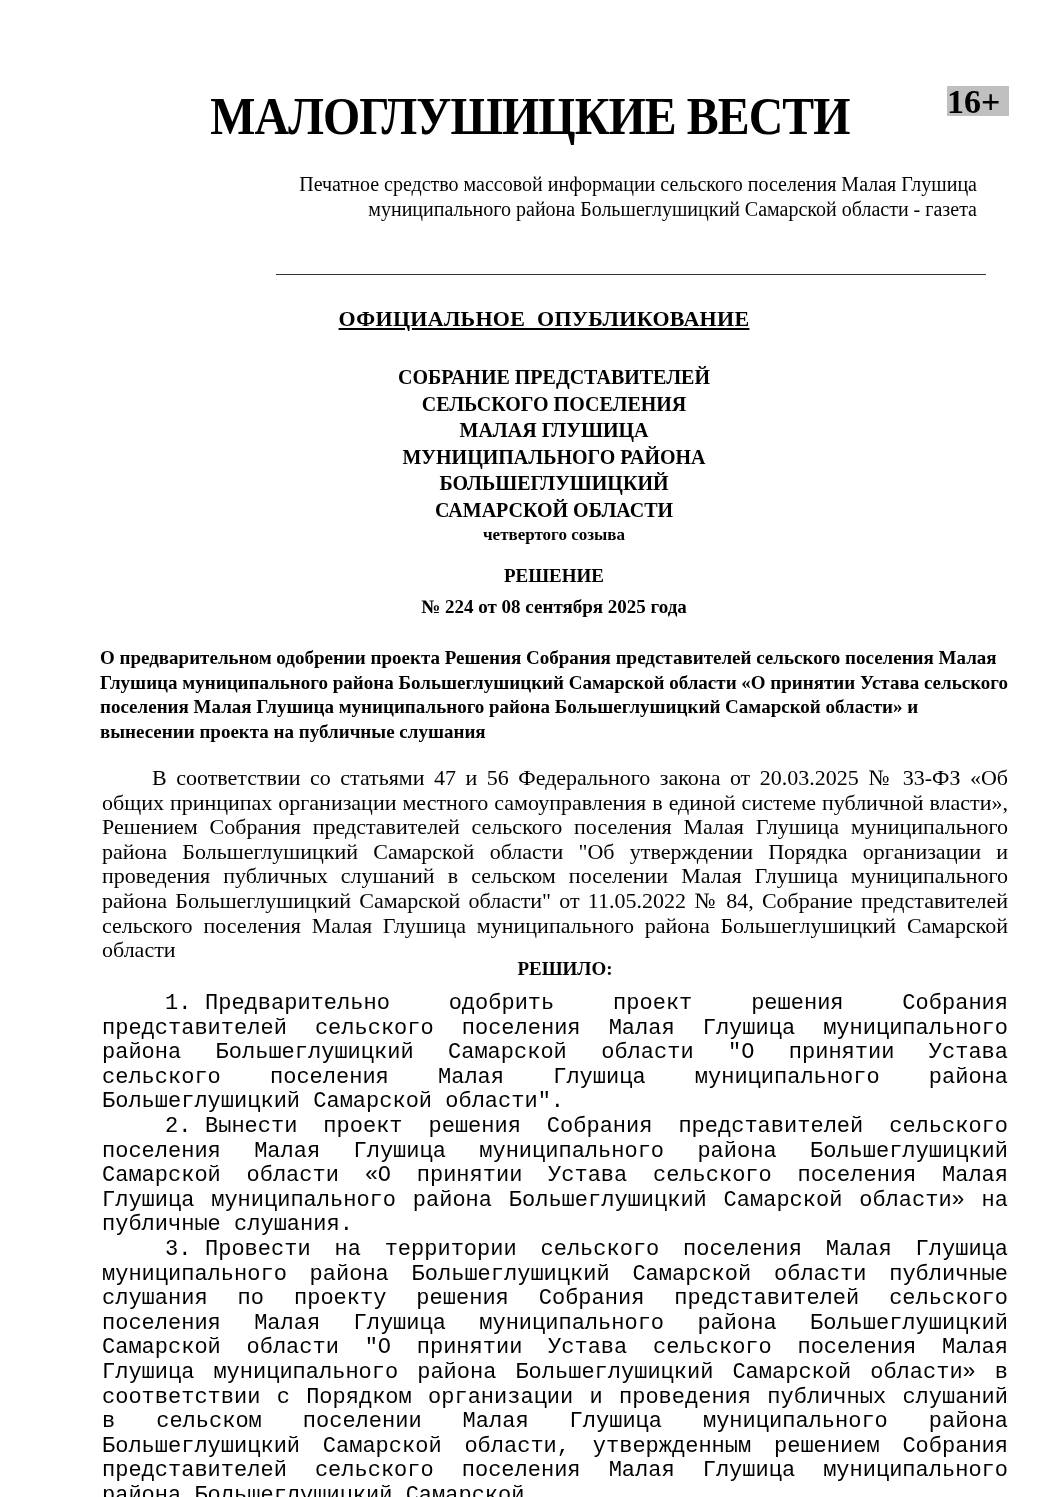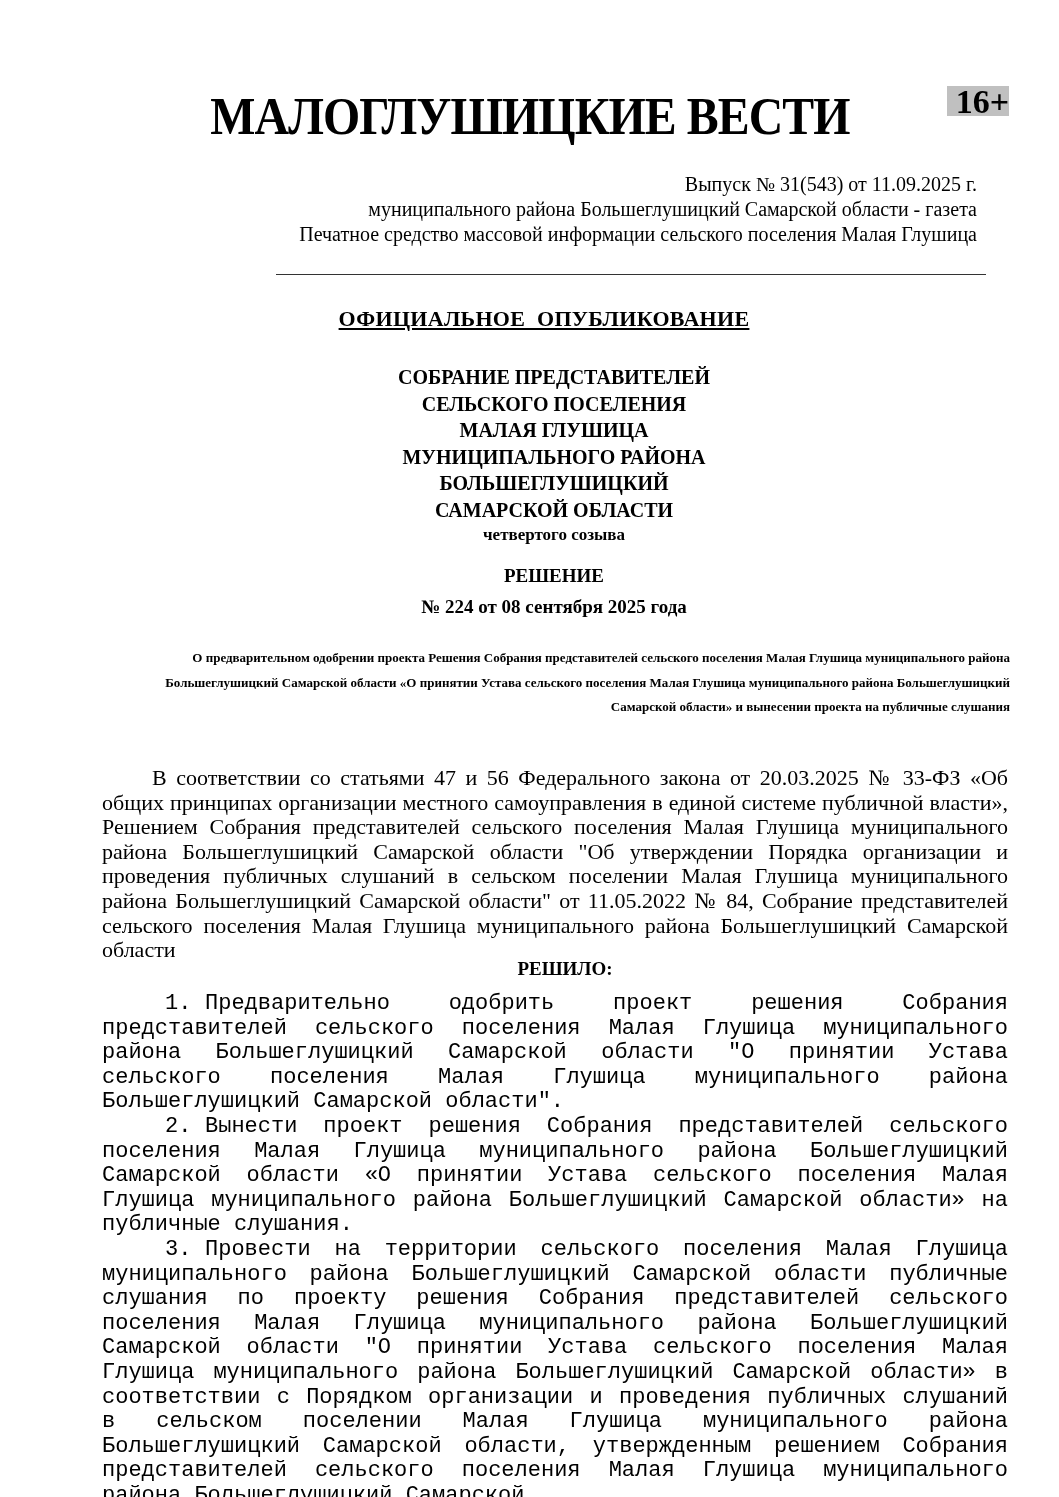--- a/index.html
+++ b/index.html
@@ -31,21 +31,21 @@
     .age-badge {
       position: absolute;
       left: 947px;
       top: 86px;
       width: 62px;
       height: 30px;
       background: #c0c0c0;
       font-size: 34px;
       font-weight: bold;
       line-height: 28px;
-      text-align: right;
+      text-align: left;
       padding-top: 0px;
       padding-bottom: 0px;
       box-sizing: content-box;
       height: 28px;
       padding: 2px 0 0 0;
       height: 28px;
     }
     .issue-block {
       position: absolute;
       right: 82px;
@@ -109,23 +109,23 @@
       text-align: center;
       font-weight: bold;
       font-size: 19px;
       line-height: 24px;
     }
     .subject {
       position: absolute;
       left: 100px;
       top: 646px;
       width: 910px;
-      text-align: right;
+      text-align: left;
       font-weight: bold;
-      font-size: 13px;
+      font-size: 19px;
       line-height: 24.5px;
     }
     .body-text {
       position: absolute;
       left: 102px;
       width: 906px;
       font-size: 22px;
       line-height: 24.6px;
       text-align: justify;
     }
@@ -156,23 +156,22 @@
       text-indent: 0;
     }
   </style>
 </head>
 <body>
 
 <div class="masthead">МАЛОГЛУШИЦКИЕ ВЕСТИ</div>
 <div class="age-badge">16+</div>
 
 <div class="issue-block">
-  <span class="issue-line">Выпуск № 31(543) от 11.09.2025 г.</span>
+  <span class="issue-line">Печатное средство массовой информации сельского поселения Малая  Глушица</span>
   <span class="issue-line">муниципального района Большеглушицкий Самарской области - газета</span>
-  <span class="issue-line">Печатное средство массовой информации сельского поселения Малая  Глушица</span>
 </div>
 
 <div class="divider"></div>
 
 <div class="section-heading">ОФИЦИАЛЬНОЕ  ОПУБЛИКОВАНИЕ</div>
 
 <div class="authority">
   <div>СОБРАНИЕ ПРЕДСТАВИТЕЛЕЙ</div>
   <div>СЕЛЬСКОГО ПОСЕЛЕНИЯ</div>
   <div>МАЛАЯ ГЛУШИЦА</div>

